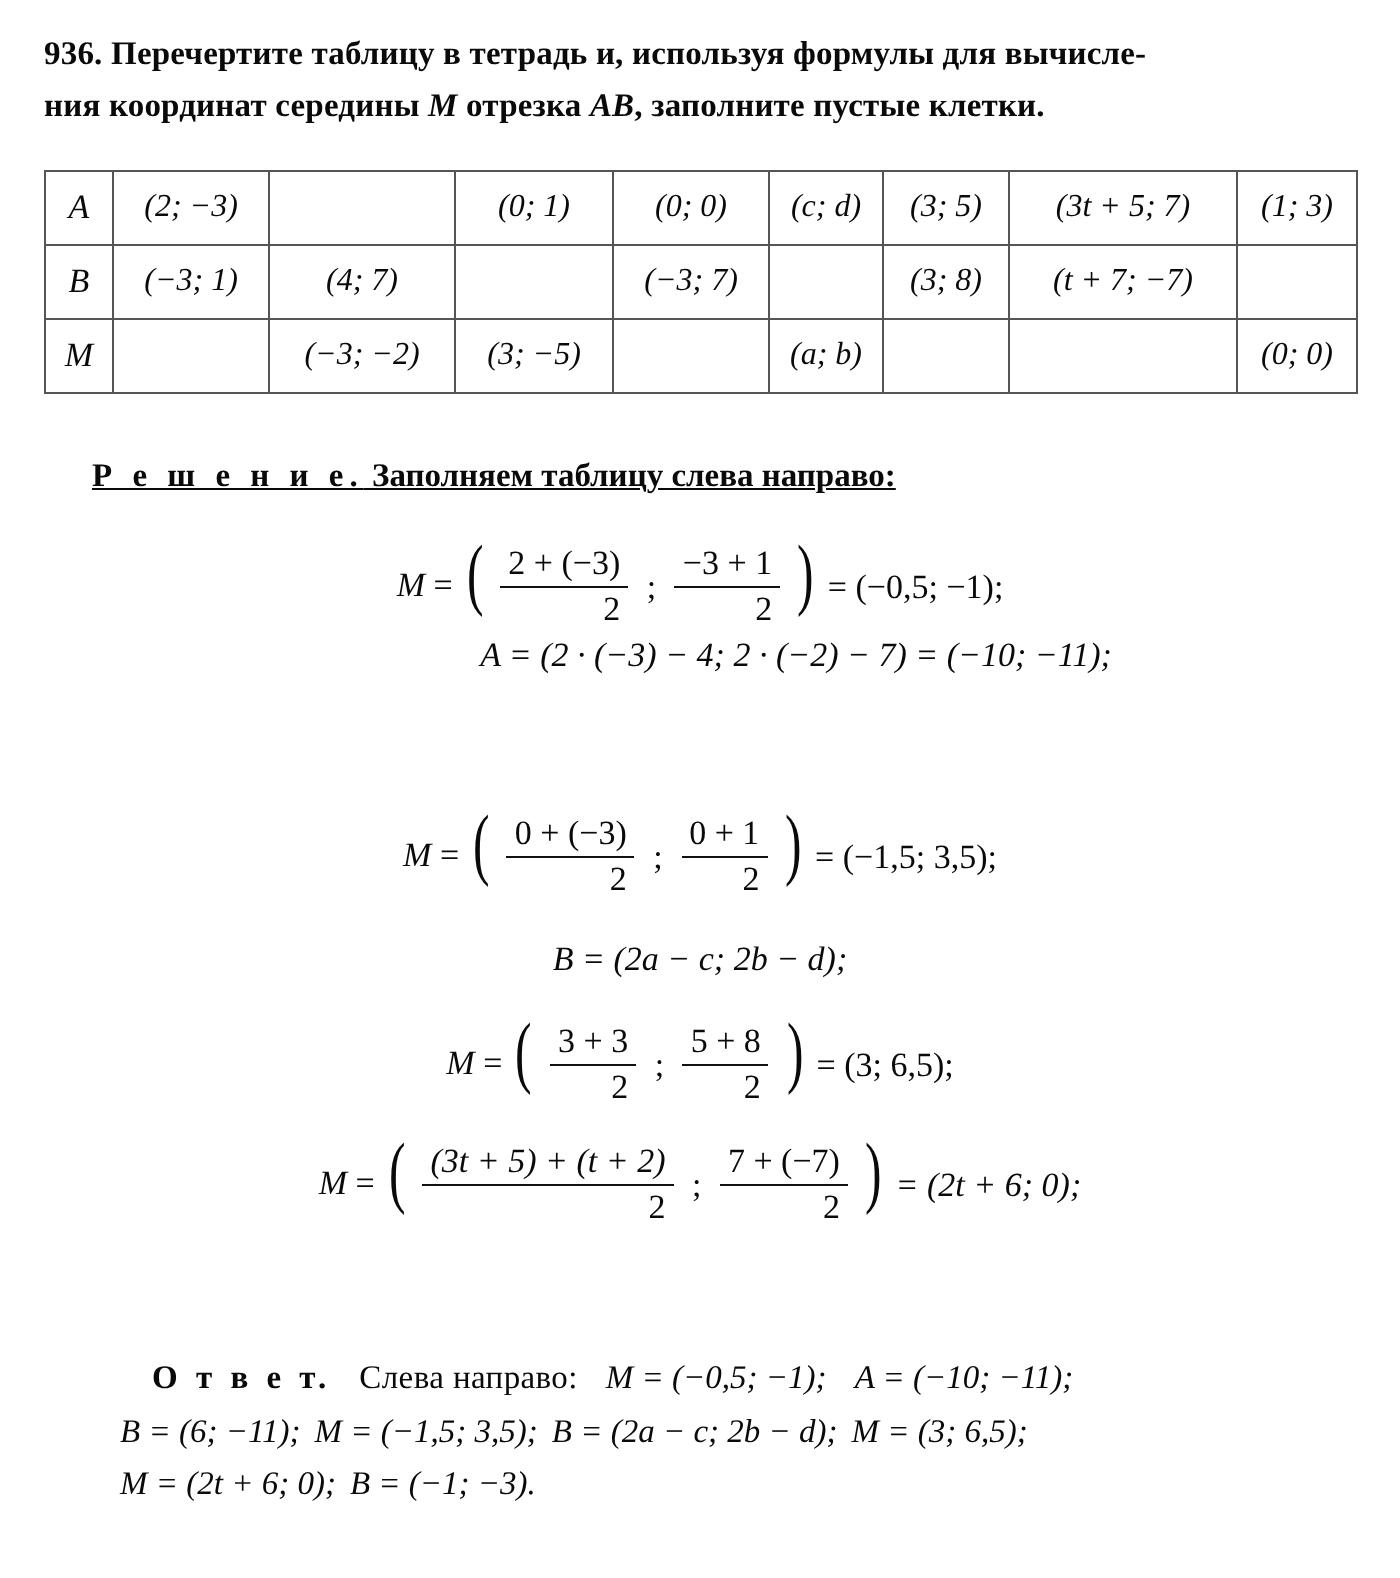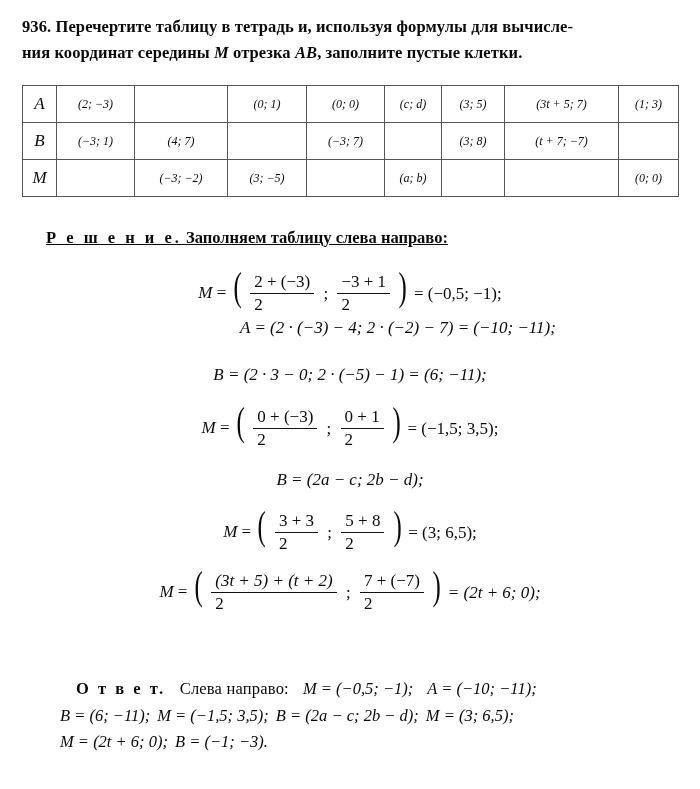--- a/index.html
+++ b/index.html
@@ -53,21 +53,21 @@
   table.grid {
     border-collapse: collapse;
     width: 656px;
     table-layout: fixed;
   }
   table.grid td {
     border: 1.6px solid #555555;
     height: 36px;
     text-align: center;
     vertical-align: middle;
-    font-size: 12px;
+    font-size: 16px;
     font-style: italic;
     font-family: "Liberation Serif", "DejaVu Serif", serif;
     padding: 0 2px;
     white-space: nowrap;
     overflow: hidden;
   }
   table.grid td.rowlabel {
     font-style: italic;
     font-weight: 500;
     font-size: 17px;
@@ -108,21 +108,21 @@
     font-size: 17px;
     font-family: "Liberation Serif", "DejaVu Serif", serif;
     white-space: nowrap;
   }
   .it { font-style: italic; }
 
   
   .frac {
     display: inline-block;
     vertical-align: middle;
-    text-align: left;
+    text-align: right;
     margin: 0 2px;
     position: relative;
     top: -1px;
   }
   .frac .num {
     display: block;
     padding: 0 4px 1px 4px;
     border-bottom: 1.3px solid #111;
     line-height: 1.15;
   }
@@ -251,23 +251,20 @@
       </span>
       <span class="bigparen">)</span>
       <span class="inline-eq">= (−0,5; −1);</span>
     </span>
   </div>
 
   <div class="eqblock" style="top:318px;margin-left:48px;">
     <span class="eq it">A = (2 · (−3) − 4; 2 · (−2) − 7) = (−10; −11);</span>
   </div>
 
-  <div class="eqblock" style="top:365px;">
-    <span class="eq it">B = (2 · 3 − 0; 2 · (−5) − 1) = (6; −11);</span>
-  </div>
 
   <div class="eqblock" style="top:408px;">
     <span class="eq">
       <span class="it">M</span>
       <span>=</span>
       <span class="bigparen">(</span>
       <span class="frac">
         <span class="num">0 + (−3)</span>
         <span class="den">2</span>
       </span>

